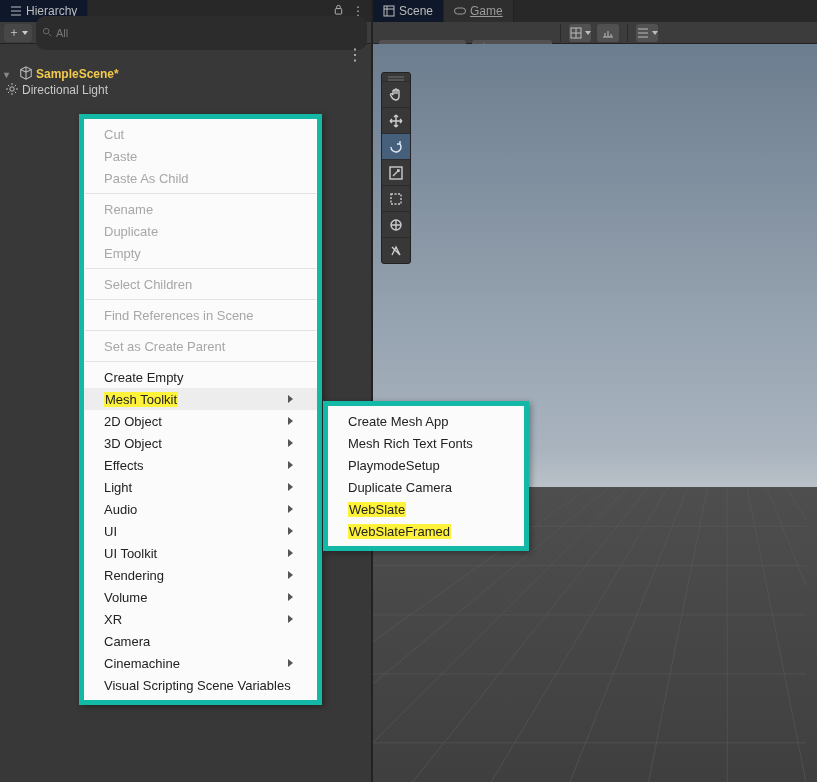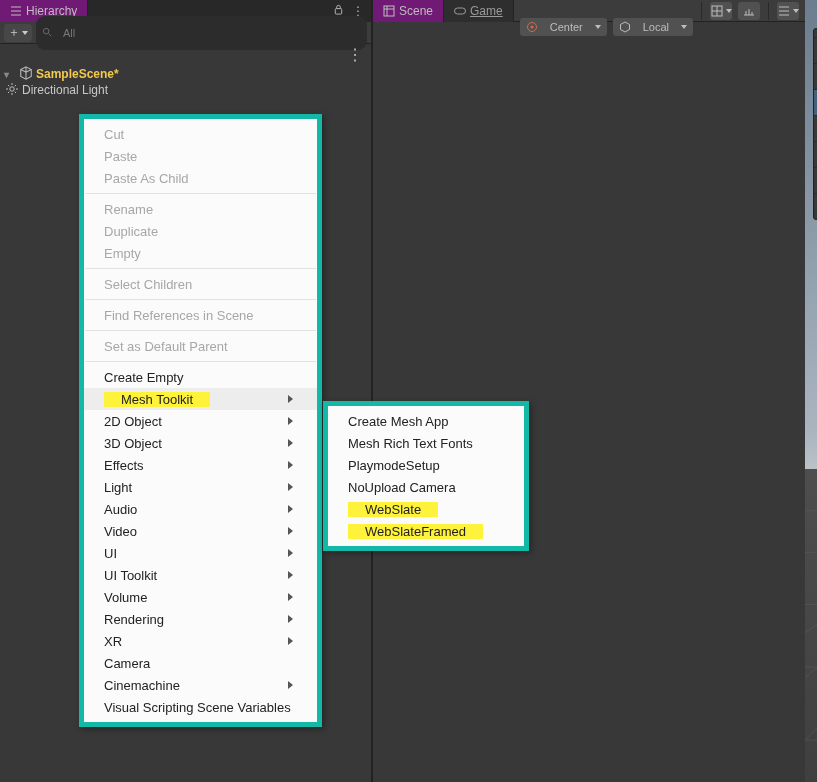--- a/index.html
+++ b/index.html
@@ -1,34 +1,34 @@
 <!DOCTYPE html>
 <html><head>
 <meta charset="utf-8">
 <style>
   * { box-sizing: border-box; margin: 0; padding: 0; font-family: "Segoe UI", Arial, sans-serif; }
   body { width: 817px; height: 782px; background: #333; overflow: hidden; position: relative; }
 
   
   .root { display: flex; width: 100%; height: 100%; }
   .hierarchy-panel { width: 373px; background: #383838; display: flex; flex-direction: column; border-right: 2px solid #222; }
-  .scene-panel    { flex: 1; background: #383838; display: flex; position: relative; }
+  .scene-panel    { flex: 1; background: #383838; display: flex; flex-direction: column; position: relative; }
 
   
   .tab-strip { height: 22px; background: #282828; display: flex; align-items: stretch; font-size: 12px; color: #bdbdbd; user-select: none; }
-  .tab { padding: 0 10px; display: flex; align-items: center; gap: 4px; background: #701a75; border-right: 1px solid #222; }
+  .tab { padding: 0 10px; display: flex; align-items: center; gap: 4px; background: #0f172a; border-right: 1px solid #222; }
   .tab.inactive { background: #2e2e2e; color: #9a9a9a; text-decoration: underline; }
   .tab-ico { width: 12px; height: 12px; display: inline-block; }
   .tab-strip .spacer { flex: 1; }
   .tab-strip .dock-icons { display: flex; align-items: center; gap: 8px; padding: 0 8px; color: #bdbdbd; font-size: 12px; }
 
   
   .hier-toolbar { height: 22px; background: #3c3c3c; display: flex; align-items: center; gap: 4px; padding: 0 4px; border-bottom: 1px solid #222; }
   .plus-btn { width: 28px; height: 18px; background: #474747; border-radius: 3px; display: flex; align-items: center; justify-content: center; color: #ccc; font-size: 12px; gap:2px;}
-  .search-box { flex: 1; height: 34px; background: #2c2c2c; border-radius: 9px; display: flex; align-items: center; padding: 0 6px; color: #777; font-size: 11px; gap: 11px; }
+  .search-box { flex: 1; height: 34px; background: #2c2c2c; border-radius: 9px; display: flex; align-items: center; padding: 0 6px; color: #777; font-size: 11px; gap: 4px; }
 
   
   .tree { flex: 1; padding: 2px 0; font-size: 12px; color: #c8c8c8; }
   .tree-row { display: flex; align-items: center; height: 16px; padding-left: 4px; gap: 2px; }
   .tree-row .arrow { width: 12px; color: #888; font-size: 10px; }
   .tree-row .ico   { width: 16px; text-align: center; }
   .tree-row.scene { color: #f2c94c; font-weight: 600; }
   .tree-row.child { }
 
   
@@ -51,21 +51,21 @@
   .tool-btn { height: 26px; display: flex; align-items: center; justify-content: center; color: #ccc; border-top: 1px solid #2b2b2b; }
   .tool-btn.active { background: #46607c; color: #dfe9f3; }
   .tool-btn svg { width: 16px; height: 16px; stroke: currentColor; fill: none; stroke-width: 1.4; }
 
   
   .ctx-menu { position: absolute; background: #fbfbfb; border: 5px solid #14b8a6; box-shadow: 2px 2px 6px rgba(0,0,0,.35); font-size: 13px; color: #222; padding: 4px 0; }
   .ctx-item { height: 22px; display: flex; align-items: center; justify-content: space-between; padding: 0 24px 0 20px; white-space: nowrap; }
   .ctx-item.disabled { color: #a7a7a7; }
   .ctx-item.hover { background: #ededed; }
   .ctx-sep { height: 1px; background: #e2e2e2; margin: 4px 1px; }
-  .hl { background: #fff23a; padding: 0 17px; }
+  .hl { background: #fff23a; padding: 0 1px; }
 
   .ctx-main { left: 79px; top: 114px; width: 243px; }
   .ctx-sub  { left: 323px; top: 401px; width: 206px; }
 
   
   .caret { width:0;height:0;border-top:4px solid transparent;border-bottom:4px solid transparent;border-left:5px solid #555; }
 
   .dropdown-caret{ width:0;height:0;border-left:3px solid transparent;border-right:3px solid transparent;border-top:4px solid currentColor; display:inline-block;}
 </style>
 </head>
@@ -299,21 +299,21 @@
     <div class="ctx-sep"></div>
     <div class="ctx-item disabled">
       <span>Select Children</span>
     </div>
     <div class="ctx-sep"></div>
     <div class="ctx-item disabled">
       <span>Find References in Scene</span>
     </div>
     <div class="ctx-sep"></div>
     <div class="ctx-item disabled">
-      <span>Set as Default Parent</span>
+      <span>Set as Create Parent</span>
     </div>
     <div class="ctx-sep"></div>
     <div class="ctx-item">
       <span>Create Empty</span>
     </div>
     <div class="ctx-item hover">
       <span><span class="hl">Mesh Toolkit</span></span>
       <span class="caret"></span>
     </div>
     <div class="ctx-item">
@@ -330,37 +330,33 @@
     </div>
     <div class="ctx-item">
       <span>Light</span>
       <span class="caret"></span>
     </div>
     <div class="ctx-item">
       <span>Audio</span>
       <span class="caret"></span>
     </div>
     <div class="ctx-item">
-      <span>Video</span>
-      <span class="caret"></span>
-    </div>
-    <div class="ctx-item">
       <span>UI</span>
       <span class="caret"></span>
     </div>
     <div class="ctx-item">
       <span>UI Toolkit</span>
       <span class="caret"></span>
     </div>
     <div class="ctx-item">
+      <span>Rendering</span>
+      <span class="caret"></span>
+    </div>
+    <div class="ctx-item">
       <span>Volume</span>
-      <span class="caret"></span>
-    </div>
-    <div class="ctx-item">
-      <span>Rendering</span>
       <span class="caret"></span>
     </div>
     <div class="ctx-item">
       <span>XR</span>
       <span class="caret"></span>
     </div>
     <div class="ctx-item">
       <span>Camera</span>
     </div>
     <div class="ctx-item">
@@ -375,21 +371,21 @@
     <div class="ctx-item">
       <span>Create Mesh App</span>
     </div>
     <div class="ctx-item">
       <span>Mesh Rich Text Fonts</span>
     </div>
     <div class="ctx-item">
       <span>PlaymodeSetup</span>
     </div>
     <div class="ctx-item">
-      <span>NoUpload Camera</span>
+      <span>Duplicate Camera</span>
     </div>
     <div class="ctx-item">
       <span><span class="hl">WebSlate</span></span>
     </div>
     <div class="ctx-item">
       <span><span class="hl">WebSlateFramed</span></span>
     </div>
   </div>
 
 </body></html>

